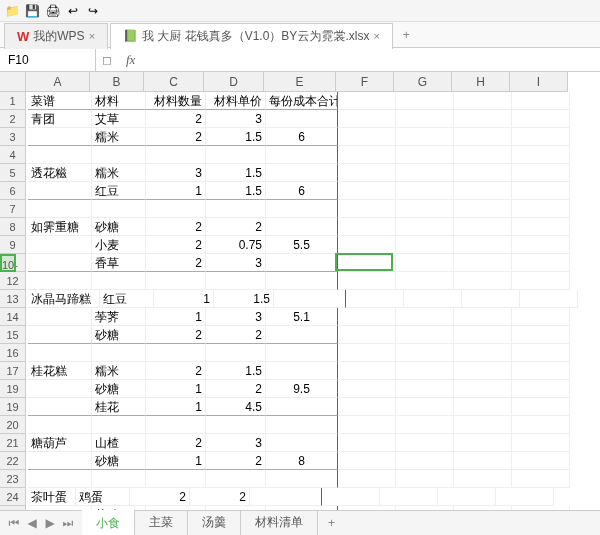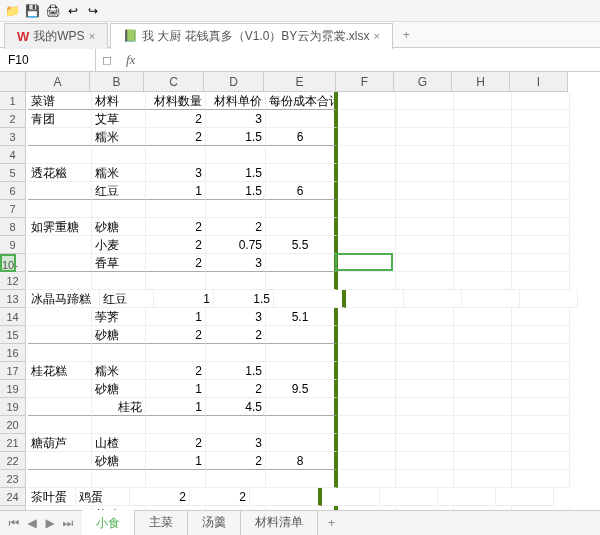--- a/index.html
+++ b/index.html
@@ -20,21 +20,21 @@
 .colheads{position:absolute;left:26px;top:0;height:20px;display:flex;z-index:2;}
 .colhead{border-right:1px solid #ccc;border-bottom:1px solid #ccc;background:#f0f0f0;text-align:center;line-height:20px;color:#555;}
 .rowheads{position:absolute;left:0;top:20px;width:26px;z-index:2;}
 .rowhead{height:18px;border-right:1px solid #ccc;border-bottom:1px solid #ccc;background:#f0f0f0;text-align:center;line-height:18px;color:#555;font-size:11px;}
 .rowhead.sel{background:#d4e8d4;}
 .cells{position:absolute;left:16px;top:20px;margin-left:12px;}
 .row{display:flex;height:18px;}
 .cell{border-right:1px solid #eee;border-bottom:1px solid #eee;padding:0 3px;line-height:18px;overflow:hidden;white-space:nowrap;}
 .cell.num{text-align:right;}
 .cell.mid{text-align:center;}
-.cell.solidr{border-right:4px solid #4d7c0f;}
+.cell.solidr{border-right:1px solid #4d7c0f;}
 .cell.solidb{border-bottom:1px solid #aaa;}
 .sel{position:absolute;border:2px solid #4caf50;pointer-events:none;}
 .sheetbar{height:25px;background:#f5f5f5;border-top:1px solid #ccc;display:flex;align-items:center;}
 .navbtns{display:flex;padding:0 6px;gap:2px;}
 .navbtn{width:16px;text-align:center;color:#888;}
 .sheettab{padding:4px 14px;border-right:1px solid #ccc;color:#555;}
 .sheettab.active{background:#fff;color:#4caf50;border-top:2px solid #fff;margin-top:-1px;}
 .addsheet{padding:4px 10px;color:#888;}
 .wps-w{color:#d32f2f;font-weight:bold;font-size:13px;}
 </style>
@@ -292,21 +292,21 @@
         <div class="cell num" style="width: 60px;">1</div>
         <div class="cell num" style="width: 60px;">2</div>
         <div class="cell mid solidr" style="width: 72px;">9.5</div>
         <div class="cell" style="width: 58px;"></div>
         <div class="cell" style="width: 58px;"></div>
         <div class="cell" style="width: 58px;"></div>
         <div class="cell" style="width: 58px;"></div>
       </div>
       <div class="row">
         <div class="cell solidb" style="width: 64px;"></div>
-        <div class="cell solidb" style="width: 54px; text-align: right;">桂花</div>
+        <div class="cell solidb" style="width: 54px;">桂花</div>
         <div class="cell num solidb" style="width: 60px;">1</div>
         <div class="cell num solidb" style="width: 60px;">4.5</div>
         <div class="cell solidr solidb" style="width: 72px;"></div>
         <div class="cell" style="width: 58px;"></div>
         <div class="cell" style="width: 58px;"></div>
         <div class="cell" style="width: 58px;"></div>
         <div class="cell" style="width: 58px;"></div>
       </div>
       <div class="row">
         <div class="cell" style="width: 64px;"></div>

